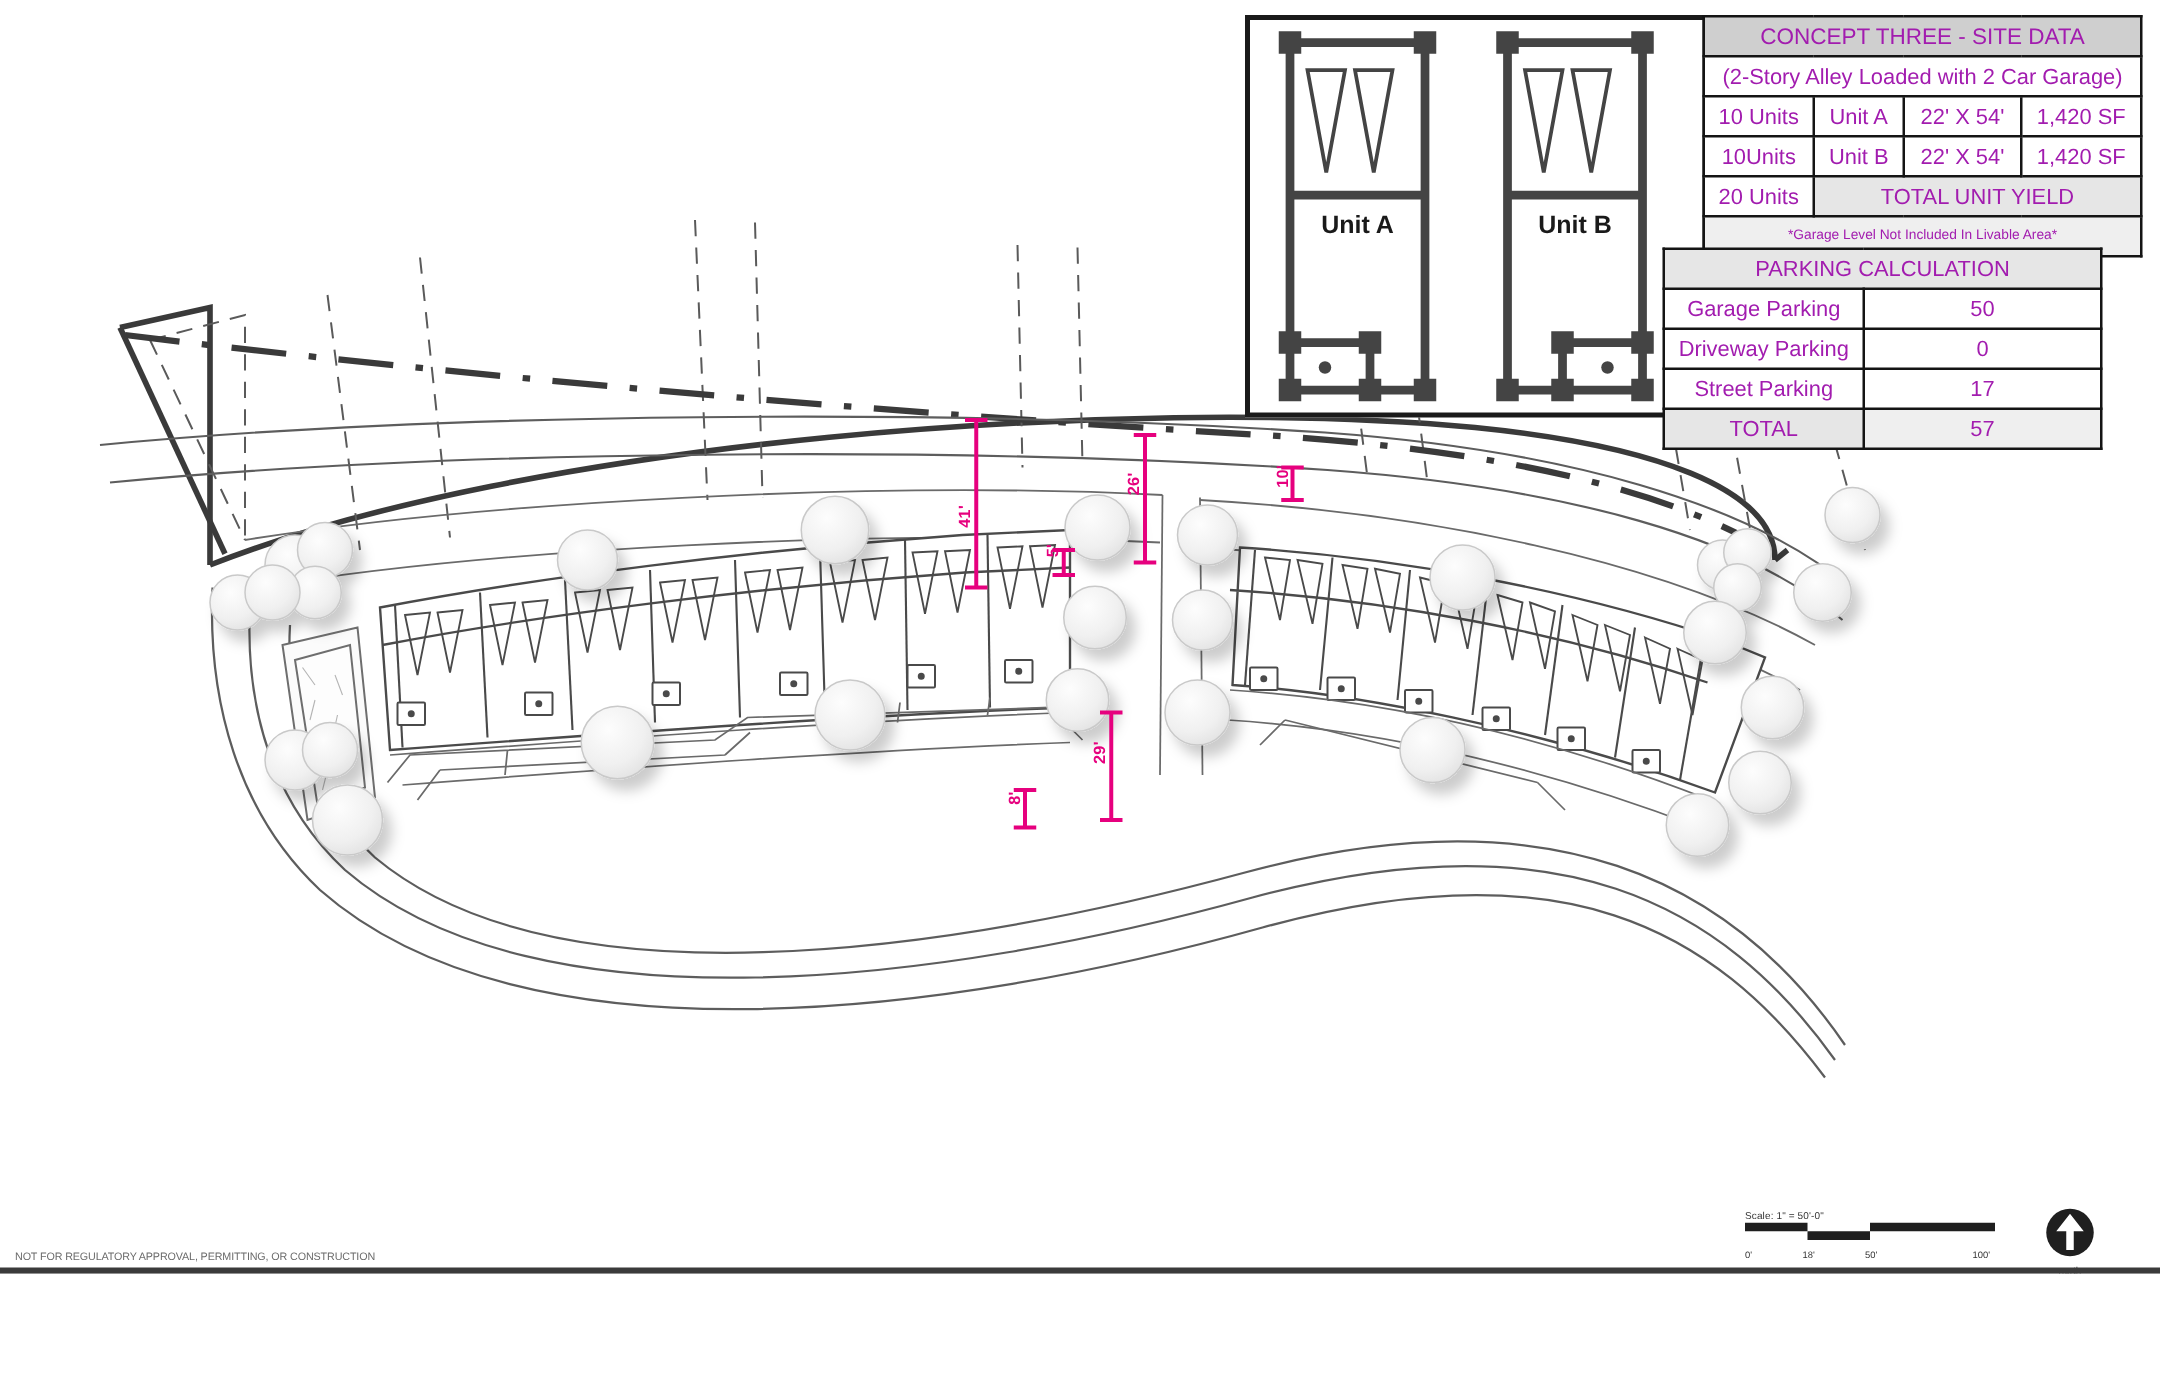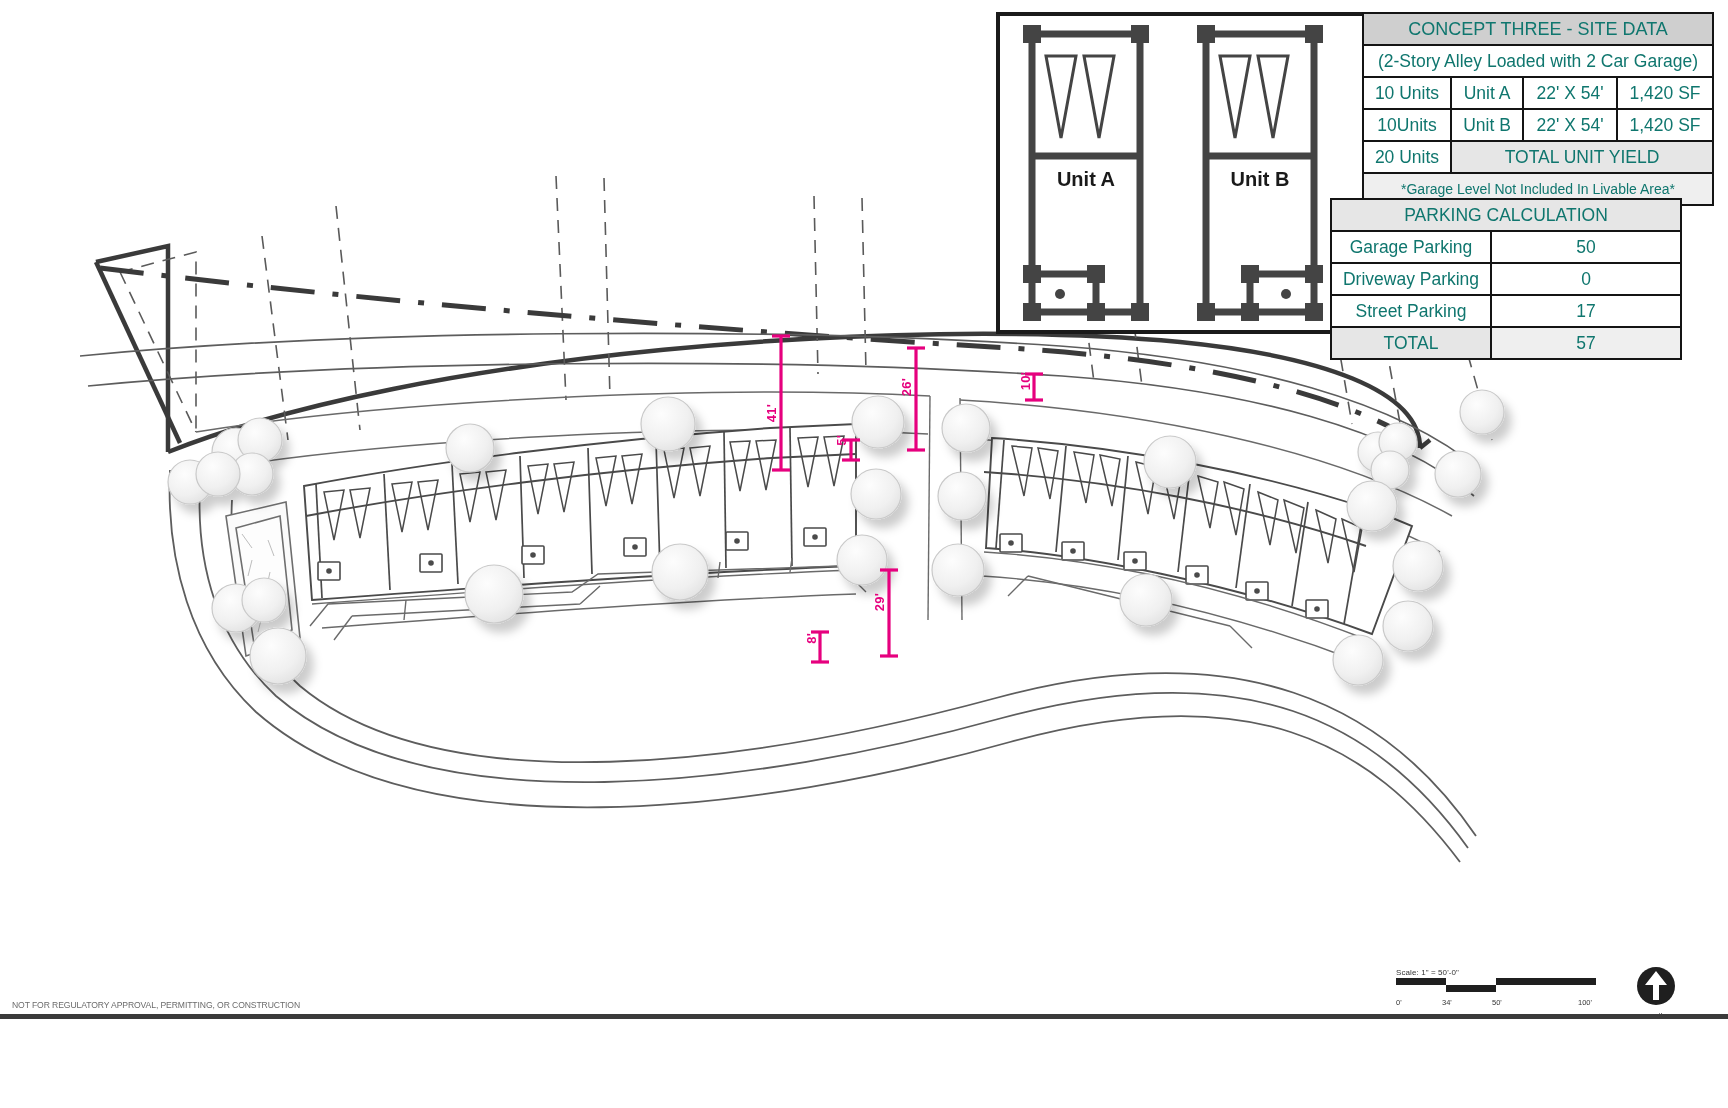--- a/index.html
+++ b/index.html
@@ -20,31 +20,31 @@
     background:#ffffff;border:4px solid #1a1a1a;box-sizing:border-box;
   }
   .unit-detail-svg{position:absolute;left:0;top:0;}
 
   .tbl-wrap{position:absolute;}
   .tbl{border-collapse:collapse;table-layout:fixed;}
   .tbl td{
     border:2.5px solid #141414;
     font-size:17.5px;
     text-align:center;
-    color:#0f766e;
+    color:#a21caf;
     padding:2px 4px;
     height:26px;
     background:#ffffff;
     white-space:nowrap;
     line-height:1.05;
   }
   .tbl td.hdr{background:#cfcfcf;font-size:18px;}
   .tbl td.subhdr{background:#e6e6e6;margin-top:48px;}
   .tbl td.lite{background:#efefef;margin-left:12px;}
-  .tbl td.note{background:#efefef;font-size:14px;}
+  .tbl td.note{background:#efefef;font-size:11px;}
 
   #site-data-table{left:1362px;top:12px;}
   #site-data-table .tbl{width:350px;}
   #parking-table{left:1282px;top:198px;padding-left:48px;}
   #parking-table .tbl{width:350px;}
 
   
   .dim{position:absolute;color:#e6007e;font-size:13px;font-weight:700;letter-spacing:.2px;}
   .dim.vert{writing-mode:vertical-rl;transform:rotate(180deg);}
 
@@ -446,21 +446,21 @@
 
   <div id="scalebar">
     <div class="sc-label">Scale: 1" = 50'-0"</div>
     <svg width="200" height="16" viewBox="0 0 200 16" xmlns="http://www.w3.org/2000/svg">
       <rect x="0" y="0" width="50" height="7" fill="#1f1f1f"></rect>
       <rect x="50" y="7" width="50" height="7" fill="#1f1f1f"></rect>
       <rect x="100" y="0" width="100" height="7" fill="#1f1f1f"></rect>
     </svg>
     <div class="sc-ticks">
       <span style="left:0px;">0'</span>
-      <span style="left:46px;">34'</span>
+      <span style="left:46px;">18'</span>
       <span style="left:96px;">50'</span>
       <span style="left:182px;">100'</span>
     </div>
   </div>
 
   <div id="north">
     <svg width="40" height="40" viewBox="0 0 40 40" xmlns="http://www.w3.org/2000/svg">
       <circle cx="20" cy="20" r="19" fill="#1f1f1f"></circle>
       <path d="M 20 5 L 31 19 L 23 19 L 23 34 L 17 34 L 17 19 L 9 19 Z" fill="#ffffff"></path>
     </svg>

